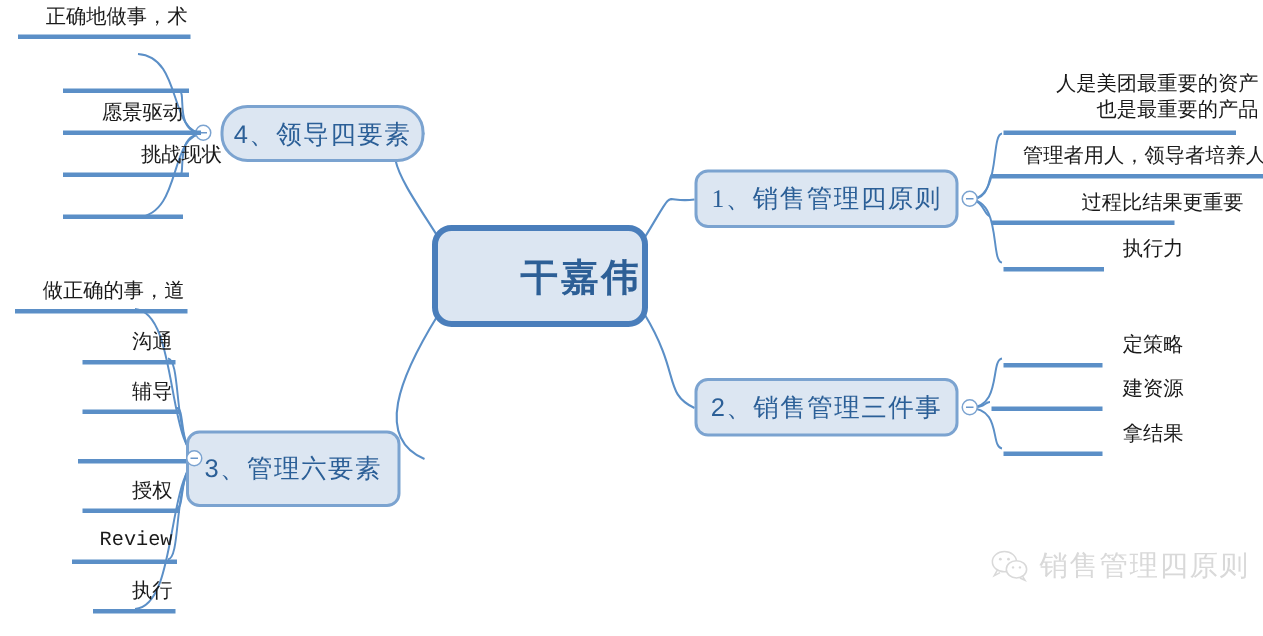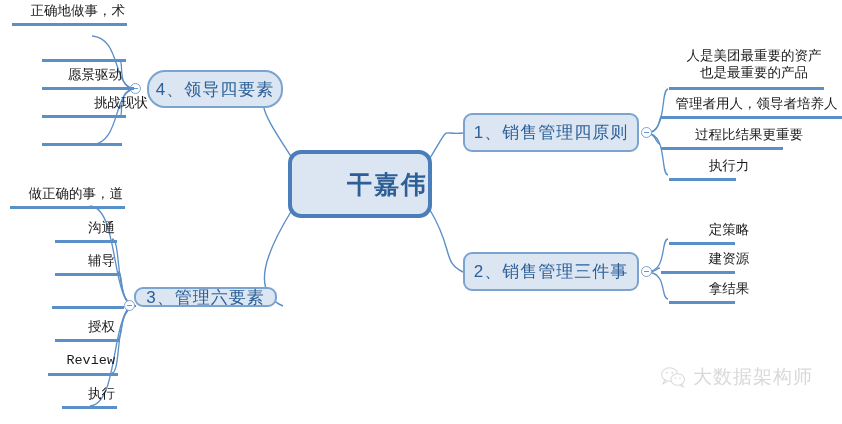--- a/index.html
+++ b/index.html
@@ -38,21 +38,21 @@
   
   .leaf{
     position:absolute;
     box-sizing:border-box;
     color:#1a1a1a;
     font-size:13.5px;
     line-height:17px;
     padding-bottom:3px;
     white-space:pre-line;
   }
-  .leaf.right{ text-align:center; }
+  .leaf.right{ text-align:right; }
   .leaf.left{ text-align:right; }
   .underline{
     position:absolute;
     height:3px;
     background:#5b8fc7;
   }
 
   
   .toggle{
     position:absolute;
@@ -132,26 +132,26 @@
 
   <div class="node central" style="left:288px;top:150px;width:144px;height:68px;">
     <span>干嘉伟</span>
   </div>
 
   <div class="node branch" style="left:147px;top:70px;width:136px;height:38px;border-radius:18px;">
     <span>4、领导四要素</span>
   </div>
   <div class="toggle" style="left:130px;top:83px;"></div>
 
-  <div class="node branch" style="left:134px;top:287px;width:143px;height:20px;">
+  <div class="node branch" style="left:124px;top:287px;width:143px;height:51px;">
     <span>3、管理六要素</span>
   </div>
   <div class="toggle" style="left:124px;top:300px;"></div>
 
-  <div class="node branch" style="left:463px;top:113px;width:176px;height:39px;">
+  <div class="node branch" style="left:463px;top:113px;width:176px;height:39px;font-family:Liberation Serif, serif;">
     <span>1、销售管理四原则</span>
   </div>
   <div class="toggle" style="left:641px;top:127px;"></div>
 
   <div class="node branch" style="left:463px;top:252px;width:176px;height:39px;">
     <span>2、销售管理三件事</span>
   </div>
   <div class="toggle" style="left:641px;top:266px;"></div>
 
   <div class="leaf left" style="left:0px;top:2px;width:125px;">正确地做事，术</div>
@@ -215,16 +215,16 @@
         <ellipse cx="11" cy="10" rx="9.5" ry="8"></ellipse>
         <path d="M5.5,16.5 L3,21 L7.6,18.6"></path>
         <circle cx="7.8" cy="8" r="1.1" fill="#d9d9d9" stroke="none"></circle>
         <circle cx="14.2" cy="8" r="1.1" fill="#d9d9d9" stroke="none"></circle>
         <ellipse cx="20.5" cy="16" rx="8" ry="6.8" fill="#ffffff"></ellipse>
         <path d="M25,21 L27.2,24.6 L23.2,22.8"></path>
         <circle cx="17.8" cy="14.5" r="0.95" fill="#d9d9d9" stroke="none"></circle>
         <circle cx="23.2" cy="14.5" r="0.95" fill="#d9d9d9" stroke="none"></circle>
       </svg>
     </span>
-    <span>大数据架构师</span>
+    <span>销售管理四原则</span>
   </div>
 
 </div>
 
 </body></html>

